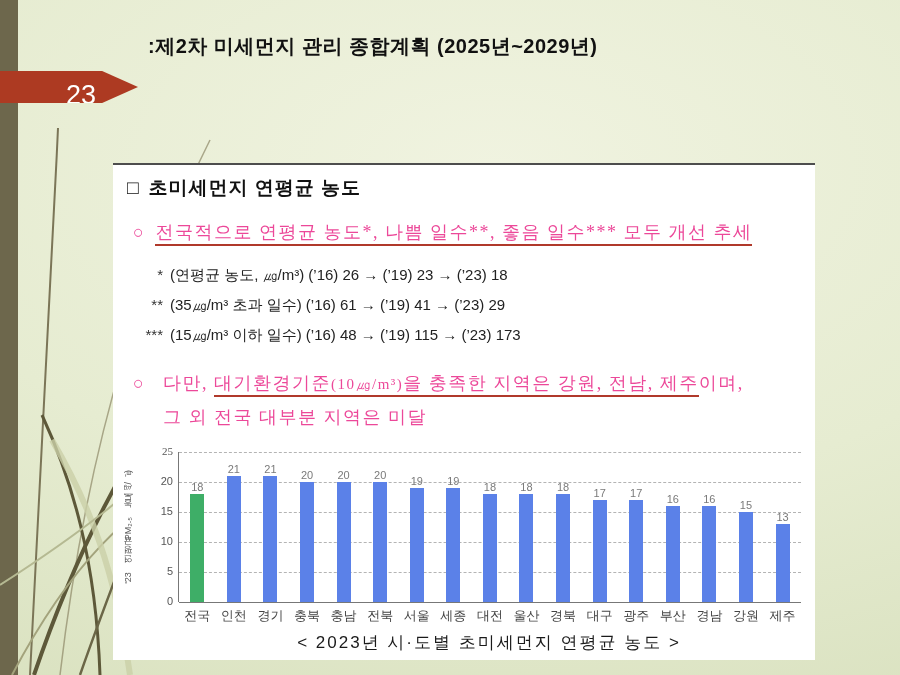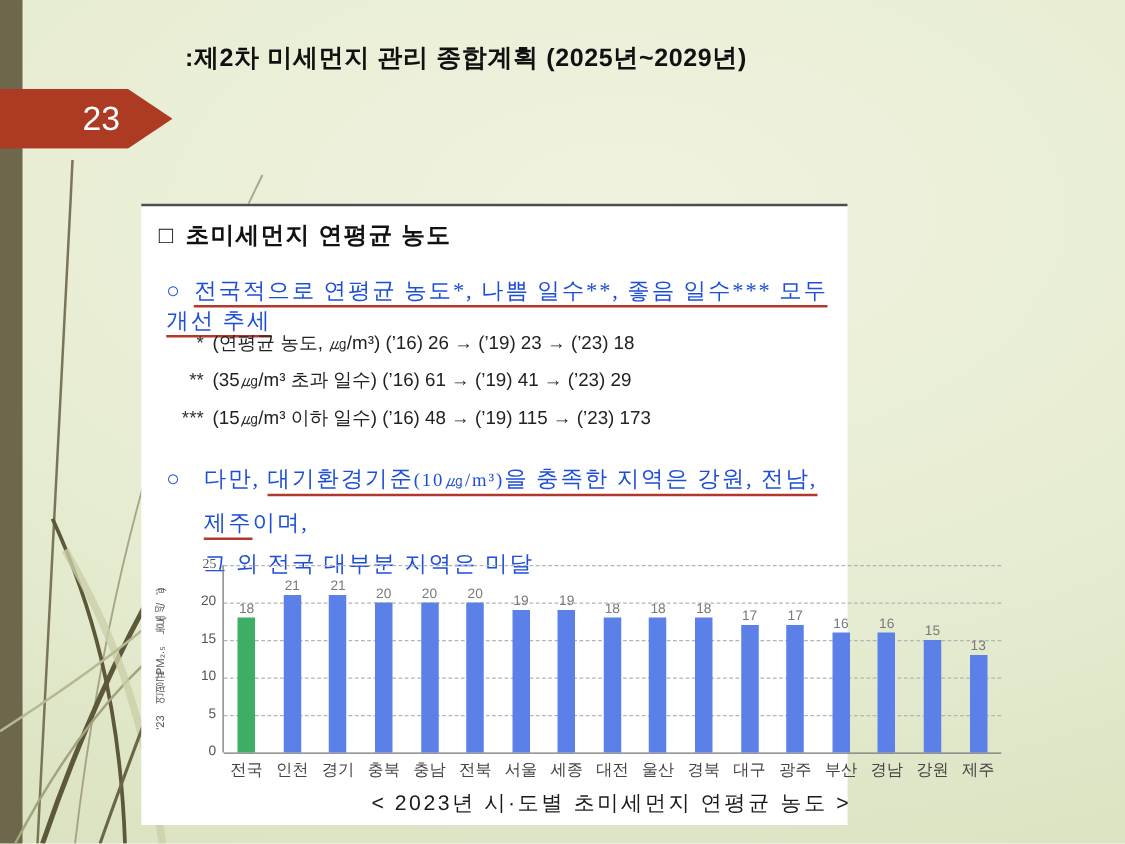--- a/index.html
+++ b/index.html
@@ -1,34 +1,34 @@
 <!DOCTYPE html>
 <html><head>
 <meta charset="utf-8">
 <style>
   html,body{margin:0;padding:0;}
   body{width:900px;height:675px;font-family:"Liberation Sans",sans-serif;}
   .slide{position:relative;width:900px;height:675px;overflow:hidden;
     background:radial-gradient(ellipse 120% 90% at 55% 25%, #f0f3e0 0%, #e6ecd1 55%, #d9e1bf 100%);}
   .side-bar{position:absolute;left:0;top:0;width:18px;height:675px;background:#6d674c;}
   .stems{position:absolute;left:0;top:0;pointer-events:none;}
-  .page-arrow{position:absolute;left:0;top:71px;width:138px;height:48px;background:#ad3a22;
+  .page-arrow{position:absolute;left:0;top:71px;width:138px;height:32px;background:#ad3a22;
     clip-path:polygon(0 0,74% 0,100% 50%,74% 100%,0 100%);
     color:#fff;font-size:27px;font-weight:300;line-height:48px;text-align:right;
     padding-right:0;box-sizing:border-box;}
   .page-arrow span{display:inline-block;margin-right:42px;}
   .titleblock{position:absolute;left:148px;top:30px;width:720px;}
   .titleblock h1{margin:0;color:#2b2bd0;font-size:46px;font-weight:500;letter-spacing:5px;line-height:1.15;}
   .subtitle{margin-top:3px;color:#111;font-size:20px;font-weight:bold;letter-spacing:0.5px;}
   .subnote{margin-top:5px;color:#333;font-size:18px;letter-spacing:1px;}
-  .panel{position:absolute;left:113px;top:163px;width:565px;height:497px;background:#ffffff;
+  .panel{position:absolute;left:113px;top:163px;width:702px;height:497px;background:#ffffff;
     border-top:2px solid #4d4d4d;box-sizing:border-box;}
   .sec-head{position:absolute;left:14px;top:10px;font-size:19px;font-weight:bold;color:#111;letter-spacing:1px;}
   .sec-head .sqr{margin-right:9px;font-weight:normal;}
-  .bullet{font-family:"Liberation Serif",serif;color:#1d4ed8;font-size:18px;letter-spacing:1.5px;}
+  .bullet{font-family:"Liberation Serif",serif;color:#ec4899;font-size:18px;letter-spacing:1.5px;}
   .b1{position:absolute;left:20px;top:55px;}
   .b1 .circ{margin-right:10px;}
   .redline{border-bottom:2px solid #b0392b;padding-bottom:2px;}
   .fnotes{position:absolute;left:16px;top:100px;font-size:15px;color:#222;}
   .fn{display:grid;grid-template-columns:34px auto;column-gap:7px;margin-bottom:10px;line-height:20px;}
   .fnm{text-align:right;color:#333;}
   .b2{position:absolute;left:20px;top:202px;display:flex;line-height:33px;}
   .b2 .circ{width:30px;flex:none;}
   .b2text{display:block;}
   .small-inline{font-size:15px;}

